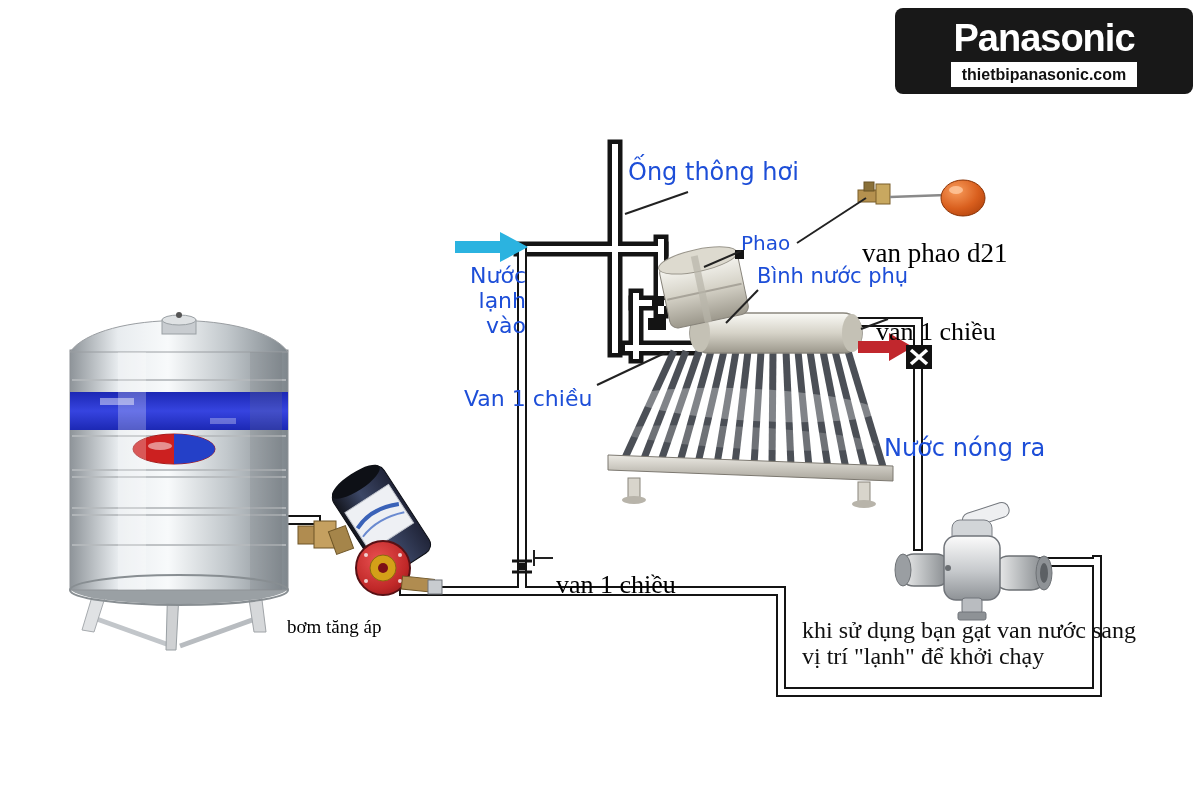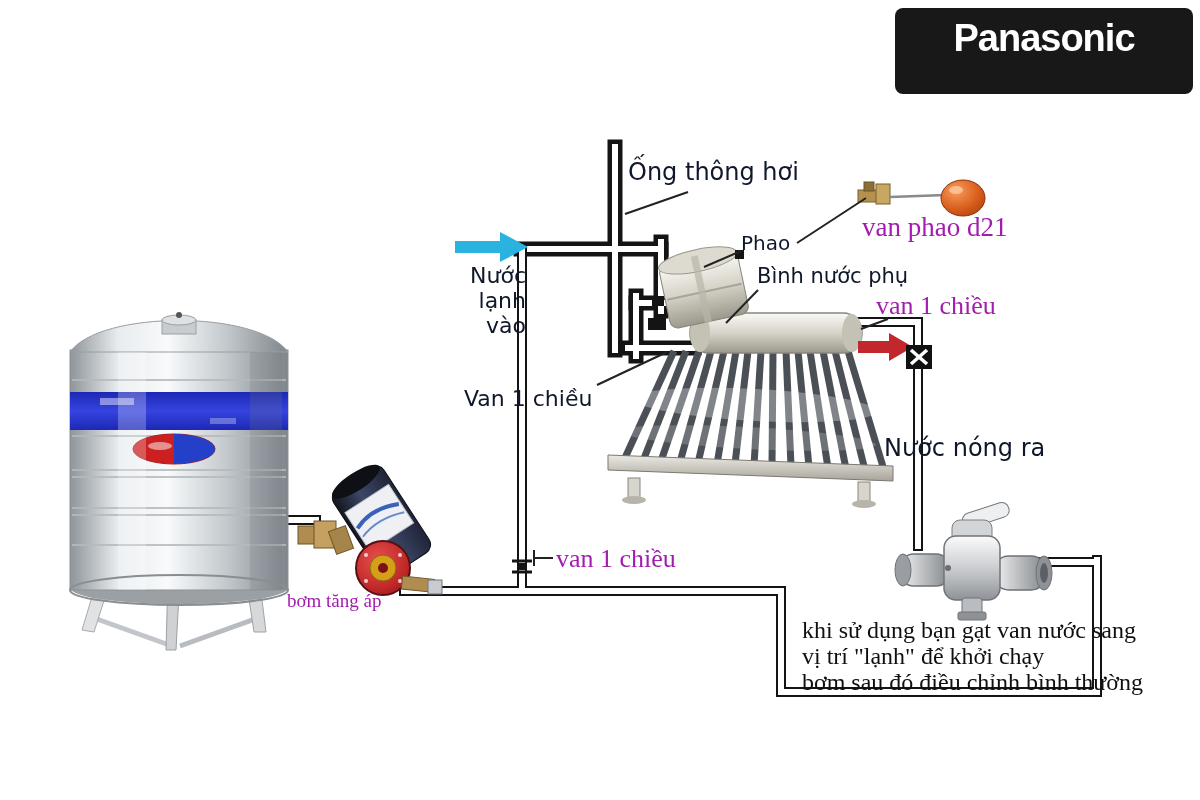--- a/index.html
+++ b/index.html
@@ -1,21 +1,21 @@
 <!DOCTYPE html>
 <html><head>
 <meta charset="utf-8">
 <style>
   html,body{margin:0;padding:0;background:#fff;}
   #stage{position:relative;width:1200px;height:800px;background:#ffffff;overflow:hidden;
          font-family:"DejaVu Sans",sans-serif;}
   #diagram-svg{position:absolute;left:0;top:0;}
   .lbl{position:absolute;white-space:nowrap;z-index:5;}
-  .lbl-sans{font-family:"DejaVu Sans","Liberation Sans",sans-serif;color:#0f172a;}
-  .lbl-serif{font-family:"Liberation Serif",serif;color:#a21caf;}
+  .lbl-sans{font-family:"DejaVu Sans","Liberation Sans",sans-serif;color:#1d4ed8;}
+  .lbl-serif{font-family:"Liberation Serif",serif;color:#000000;margin-top:26px;}
   #cold-label{width:72px;white-space:normal;text-align:center;line-height:25px;}
   #note-box{position:absolute;left:802px;top:617px;z-index:5;
             font-family:"Liberation Serif",serif;color:#101010;font-size:24px;line-height:26px;}
   #note-box div{white-space:nowrap;}
   #brand{position:absolute;left:895px;top:8px;width:298px;height:86px;background:#181818;
          border-radius:8px;z-index:6;text-align:center;}
   #brand .logo{font-family:"Liberation Sans",sans-serif;font-weight:bold;color:#fff;
          font-size:38px;letter-spacing:-1px;line-height:1;margin-top:11px;}
   #brand .site{width:186px;height:25px;background:#fff;margin:5px auto 0;
          font-family:"Liberation Sans",sans-serif;font-weight:bold;color:#111;
@@ -275,20 +275,20 @@
 
   <div class="lbl lbl-sans" style="left:884px;top:434px;font-size:24px;">Nước nóng ra</div>
 
   <div class="lbl lbl-serif" style="left:556px;top:544px;font-size:26px;">van 1 chiều</div>
 
   <div class="lbl lbl-serif" style="left:287px;top:590px;font-size:19px;">bơm tăng áp</div>
 
   <div id="note-box">
     <div>khi sử dụng bạn gạt van nước sang</div>
     <div>vị trí "lạnh" để khởi chạy</div>
-    <div>bơm sau đó điều chỉnh bình thường</div>
   </div>
 
   <div id="brand">
     <div class="logo">Panasonic</div>
+    <div class="site">thietbipanasonic.com</div>
   </div>
 
 </div>
 
 </body></html>

